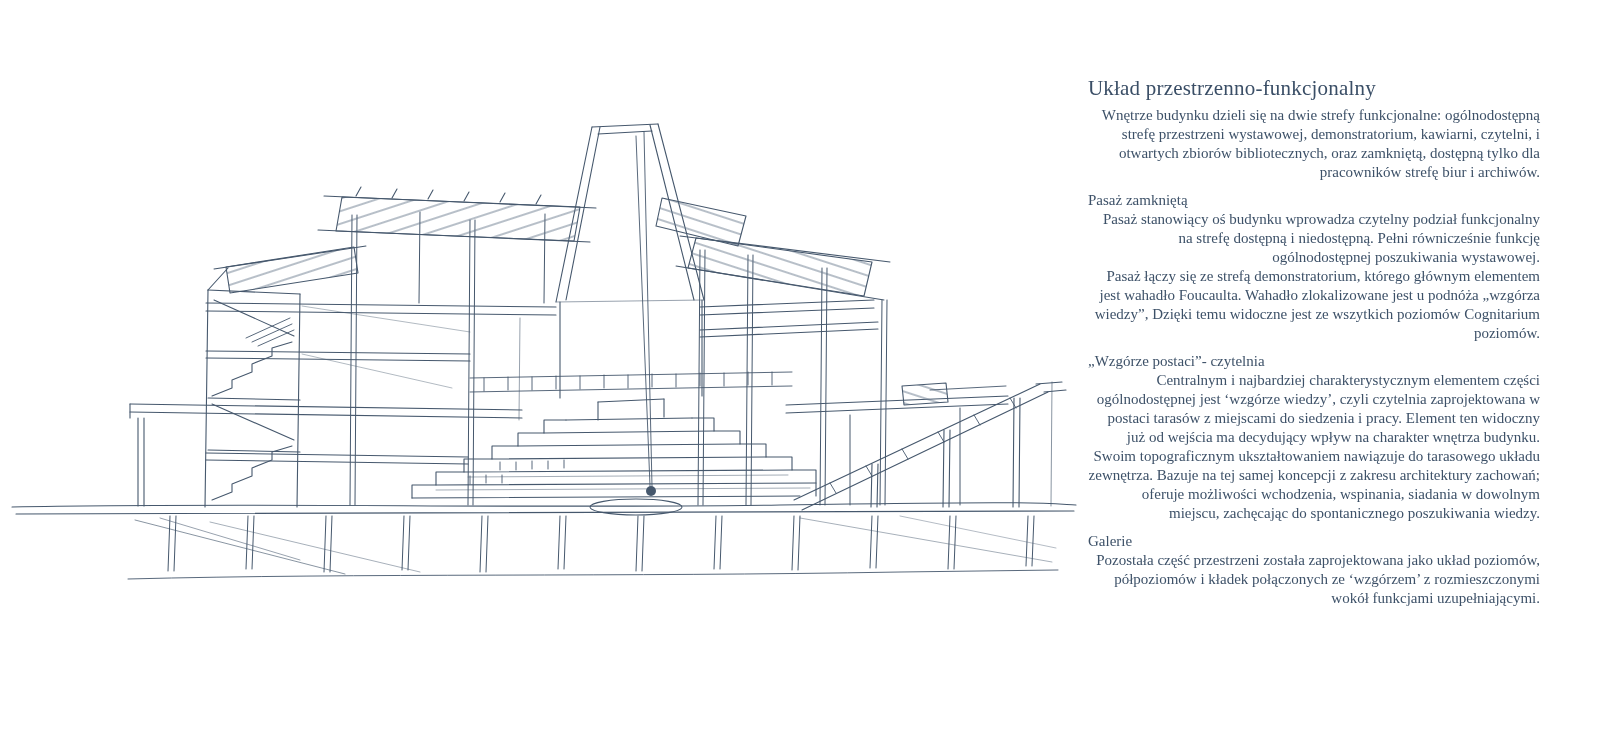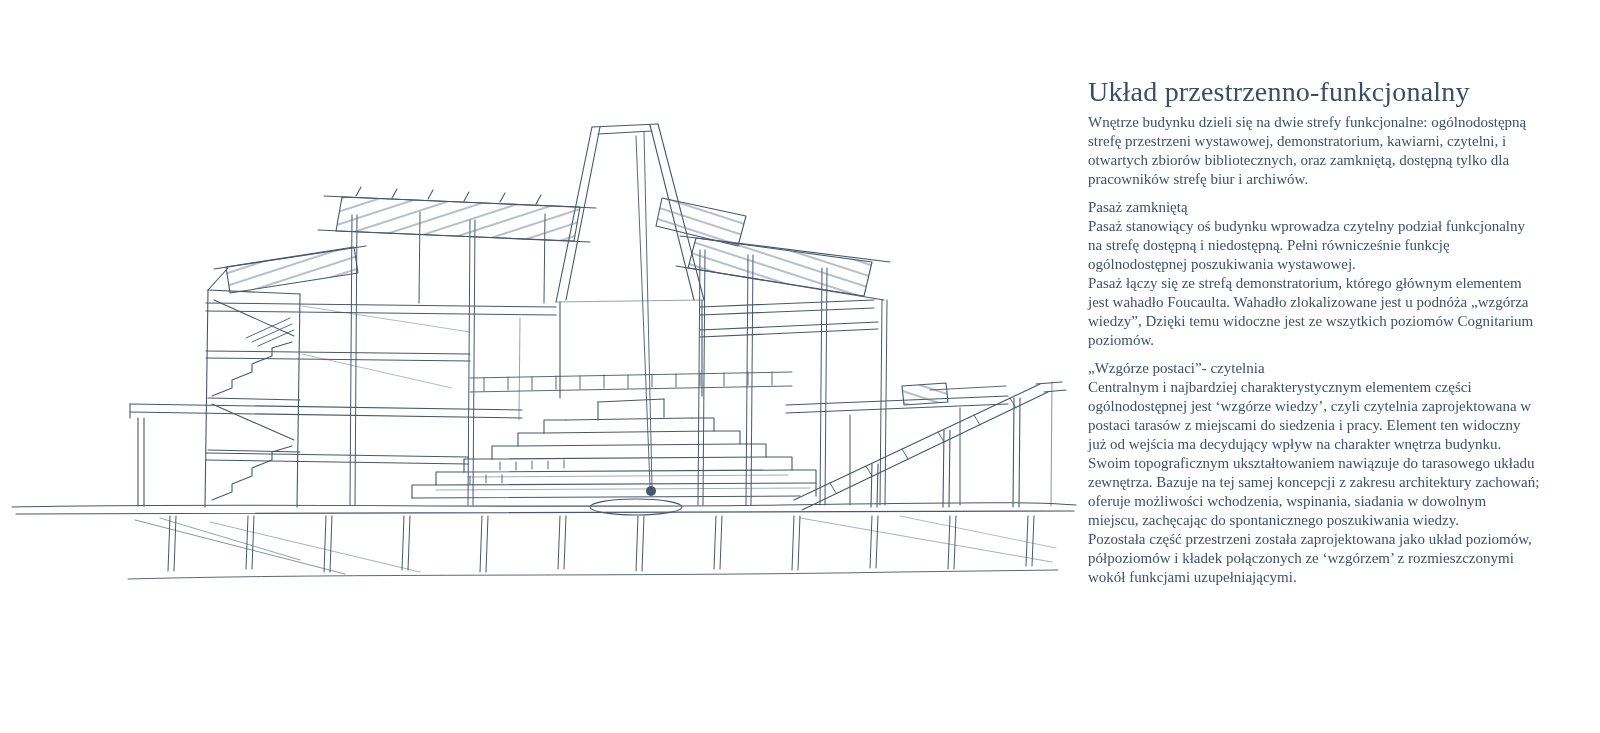--- a/index.html
+++ b/index.html
@@ -13,25 +13,25 @@
   }
   .sketch {
     position: absolute; left: 0; top: 0;
     width: 1080px; height: 733px; margin: 0;
   }
   .sketch svg { display: block; }
   .text-col {
     position: absolute; left: 1088px; top: 76px; width: 452px;
   }
   h1 {
-    font-size: 28px; font-weight: 400; letter-spacing: 0.2px;
+    font-size: 21px; font-weight: 400; letter-spacing: 0.2px;
     margin: 0 0 5px 0; color: #3a4e66;
   }
   .text-col p {
-    font-size: 15px; line-height: 19px; margin: 0;
+    font-size: 15px; line-height: 19px; margin: 0; text-align: right;
   }
   .text-col h2 {
     font-size: 15px; line-height: 19px; font-weight: 400;
     margin: 9px 0 0 0;
   }
 </style>
 </head>
 <body>
 
 <figure class="sketch">
@@ -250,14 +250,15 @@
   <p class="intro">Wnętrze budynku dzieli się na dwie strefy funkcjonalne: ogólnodostępną strefę przestrzeni wystawowej, demonstratorium, kawiarni, czytelni, i otwartych zbiorów bibliotecznych, oraz zamkniętą, dostępną tylko dla pracowników strefę biur i archiwów.</p>
 
   <h2>Pasaż zamkniętą</h2>
   <p>Pasaż stanowiący oś budynku wprowadza czytelny podział funkcjonalny na strefę dostępną i niedostępną. Pełni równicześnie funkcję ogólnodostępnej poszukiwania wystawowej.</p>
 
   <p>Pasaż łączy się ze strefą demonstratorium, którego głównym elementem jest wahadło Foucaulta. Wahadło zlokalizowane jest u podnóża „wzgórza wiedzy”, Dzięki temu widoczne jest ze wszytkich poziomów Cognitarium poziomów.</p>
 
   <h2>„Wzgórze postaci”- czytelnia</h2>
   <p>Centralnym i najbardziej charakterystycznym elementem części ogólnodostępnej jest ‘wzgórze wiedzy’, czyli czytelnia zaprojektowana w postaci tarasów z miejscami do siedzenia i pracy. Element ten widoczny już od wejścia ma decydujący wpływ na charakter wnętrza budynku. Swoim topograficznym ukształtowaniem nawiązuje do tarasowego układu zewnętrza. Bazuje na tej samej koncepcji z zakresu architektury zachowań; oferuje możliwości wchodzenia, wspinania, siadania w dowolnym miejscu, zachęcając do spontanicznego poszukiwania wiedzy.</p>
 
+  <h2>Galerie</h2>
   <p>Pozostała część przestrzeni została zaprojektowana jako układ poziomów, półpoziomów i kładek połączonych ze ‘wzgórzem’ z rozmieszczonymi wokół funkcjami uzupełniającymi.</p>
 </section>
 
 </body></html>

